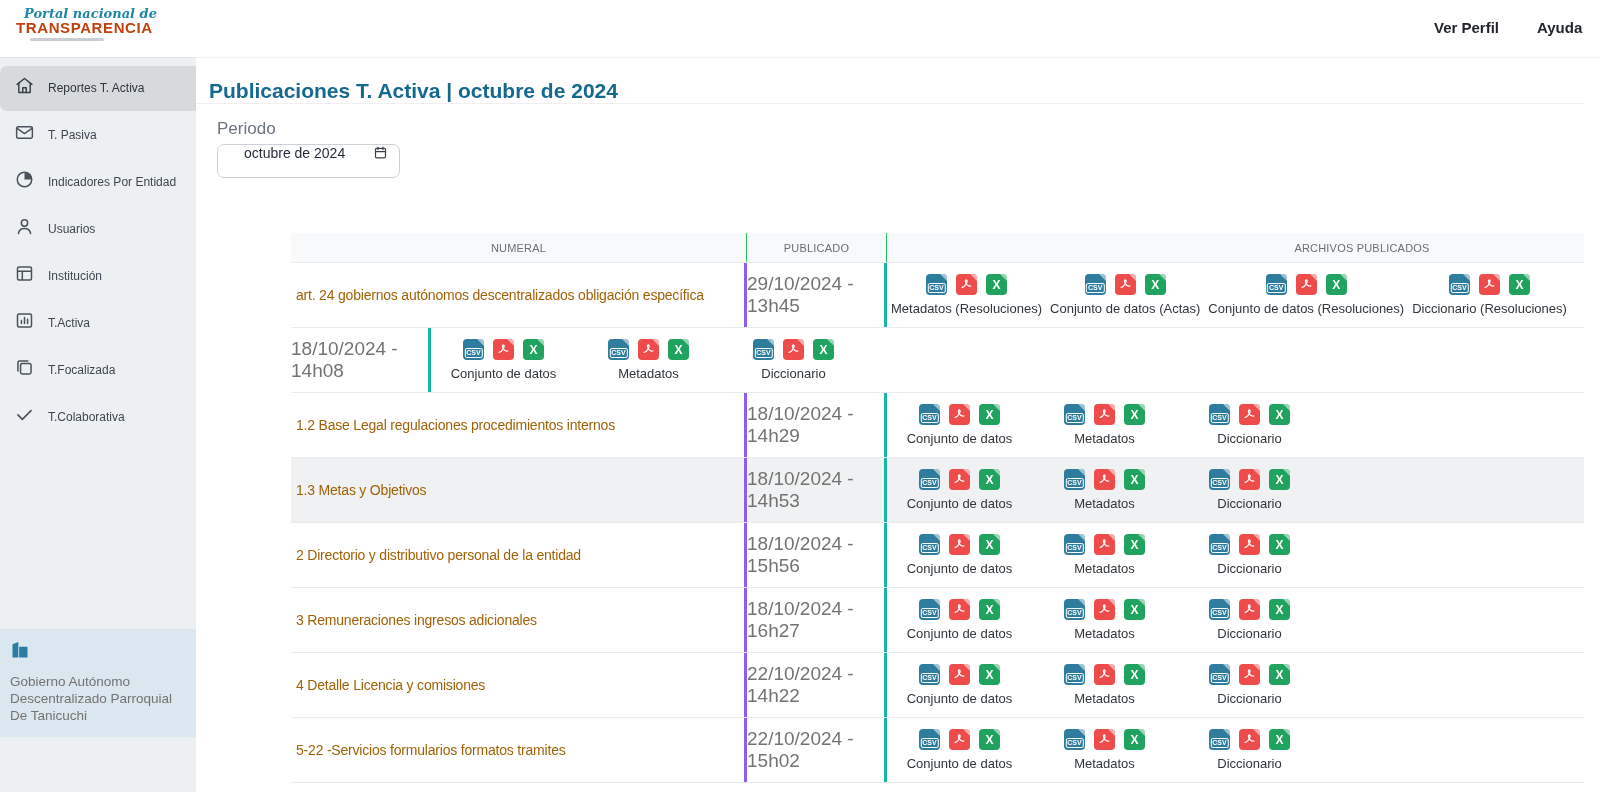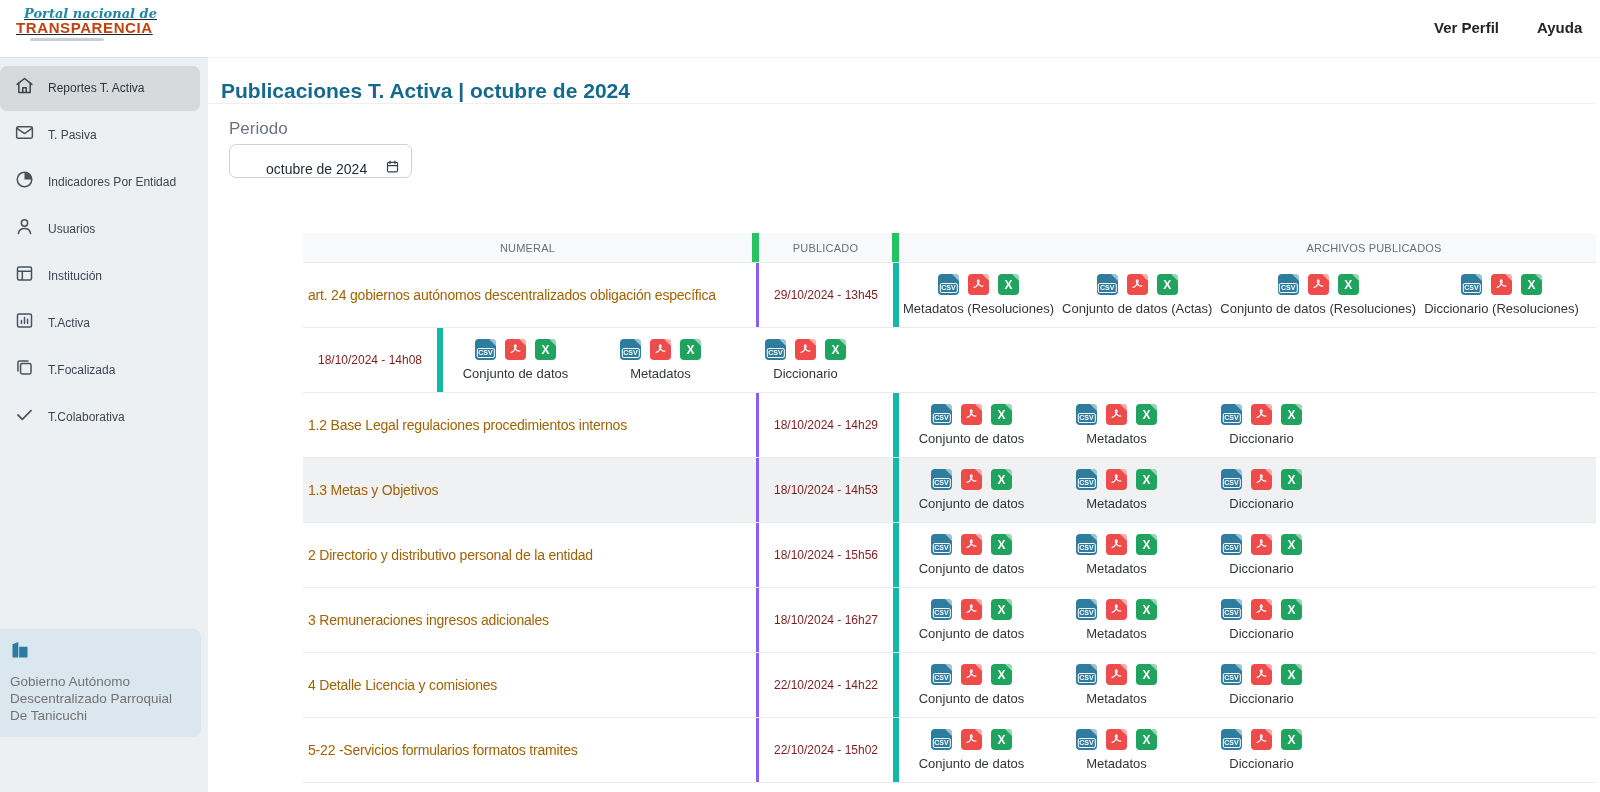--- a/index.html
+++ b/index.html
@@ -1,59 +1,59 @@
 <!DOCTYPE html>
 <html lang="es"><head>
 <meta charset="utf-8">
 <style>
   html,body{margin:0;padding:0;}
   body{width:1600px;height:792px;overflow:hidden;font-family:"Liberation Sans",sans-serif;background:#fff;color:#1e2328;}
   .app{position:relative;width:1600px;height:792px;overflow:hidden;}
 
   
   .topbar{position:absolute;top:0;left:0;width:1600px;height:57px;background:#fff;z-index:6;box-shadow:0 1px 0 rgba(0,0,0,.05);}
-  .logo{position:absolute;left:16px;top:7px;cursor:pointer;text-decoration:underline;}
+  .logo{position:absolute;left:16px;top:7px;cursor:pointer;}
   .logo-script{font-family:"DejaVu Serif",serif;font-style:italic;font-weight:700;color:#1f86a8;font-size:13px;line-height:13px;margin-left:8px;}
   .logo-brand{font-size:15px;font-weight:800;color:#c2410c;letter-spacing:.6px;line-height:16px;}
   .logo-tag{width:74px;height:3px;background:#c9ced3;margin:2px 0 0 14px;border-radius:2px;}
   .top-action{position:absolute;top:19px;font-size:15px;font-weight:700;color:#212529;cursor:pointer;white-space:nowrap;}
   .ver-perfil{left:1434px;}
   .ayuda{left:1537px;}
 
   
   .sidebar{position:absolute;top:57px;left:0;width:211px;height:735px;background:#edf0f3;border-right:1px solid #e0e3e7;box-sizing:border-box;}
   .nav{padding-top:7px;}
   .nav-item{display:flex;align-items:center;gap:13px;padding:9px 6px 9px 14px;margin:2px 10px 2px 0;border-radius:7px;color:#3e4650;font-size:12px;line-height:19px;cursor:pointer;}
   .nav-item.active{background:#d6dadd;color:#2e353c;}
   .nav-item svg{flex:0 0 21px;width:21px;height:21px;}
   .entity{position:absolute;left:0;top:572px;width:201px;background:#dbe7ee;border-radius:0 8px 8px 0;padding:11px 10px 13px 10px;box-sizing:border-box;}
   .entity svg{width:20px;height:20px;}
   .entity-name{margin-top:9px;color:#737373;font-size:13.5px;line-height:17px;}
 
   
-  .main{position:absolute;left:208px;top:57px;width:1388px;height:735px;overflow:hidden;background:#fff;}
+  .main{position:absolute;left:196px;top:57px;width:1388px;height:735px;overflow:hidden;background:#fff;}
   .page-title{margin:22px 0 0 13px;font-size:21px;line-height:24px;font-weight:700;color:#15698e;}
   .title-divider{margin-top:0;border:none;border-top:1px solid #edeff1;height:0;margin-top:0;}
   .periodo-label{margin:17px 0 0 21px;font-size:17px;line-height:16px;color:#6b7280;}
-  .periodo-input{margin:7px 0 0 21px;width:183px;height:34px;border:1px solid #ccd2d8;border-radius:7px;background:#fff;display:flex;align-items:flex-end;justify-content:space-between;box-sizing:border-box;padding:0 11px 0 36px;font-size:14px;color:#1f2937;cursor:pointer;}
+  .periodo-input{margin:7px 0 0 21px;width:183px;height:34px;border:1px solid #ccd2d8;border-radius:7px;background:#fff;display:flex;align-items:flex-start;justify-content:space-between;box-sizing:border-box;padding:0 11px 0 26px;font-size:14px;color:#1f2937;cursor:pointer;}
   .periodo-input svg{width:15px;height:15px;}
 
   
   .table{margin:55px 0 0 95px;width:1546px;}
   .thead{display:flex;height:29px;background:#f8f9fa;border-bottom:1px solid #e7eaec;align-items:center;}
   .th{font-size:11px;color:#696f76;text-align:center;letter-spacing:.2px;}
   .c1{width:456px;box-sizing:border-box;}
   .c2{width:140px;box-sizing:border-box;}
   .c3{width:950px;box-sizing:border-box;}
-  .th.c1,.th.c2{border-right:7px solid #22c55e;align-self:stretch;display:flex;align-items:center;justify-content:center;}
+  .th.c1,.th.c2{border-right:1px solid #22c55e;align-self:stretch;display:flex;align-items:center;justify-content:center;}
   .row{display:flex;min-height:64px;border-bottom:1px solid #e9ecef;background:#fff;}
   .row.hl{background:#eff1f2;}
   .cell{box-sizing:border-box;}
   .cell.numeral{width:456px;padding:6px 4px 6px 5px;font-size:14px;letter-spacing:-.2px;color:#a16207;display:flex;align-items:center;border-right:3px solid #8b5cf6;}
-  .cell.publicado{width:140px;display:flex;align-items:center;justify-content:center;font-size:12px;color:#7f1d1d;border-right:6px solid #14b8a6;}
+  .cell.publicado{width:140px;display:flex;align-items:center;justify-content:center;font-size:19px;color:#737373;border-right:3px solid #14b8a6;}
   .cell.archivos{width:950px;display:flex;align-items:center;}
   .fgroup{min-width:145px;padding:0 4px;box-sizing:border-box;display:flex;flex-direction:column;align-items:center;gap:6px;}
   .icons-row{display:flex;gap:9px;}
   .flabel{font-size:13px;color:#30363b;white-space:nowrap;}
 
   
   .ficon{width:21px;height:21px;border-radius:4px;position:relative;display:inline-flex;align-items:center;justify-content:center;overflow:hidden;cursor:pointer;}
   .ficon::before{content:'';position:absolute;top:0;right:0;border-style:solid;border-width:0 7px 7px 0;border-color:transparent rgba(255,255,255,.55) transparent transparent;}
   .ficon.csv{background:#2e7d9e;}
   .ficon.pdf{background:#ee4b4b;}

